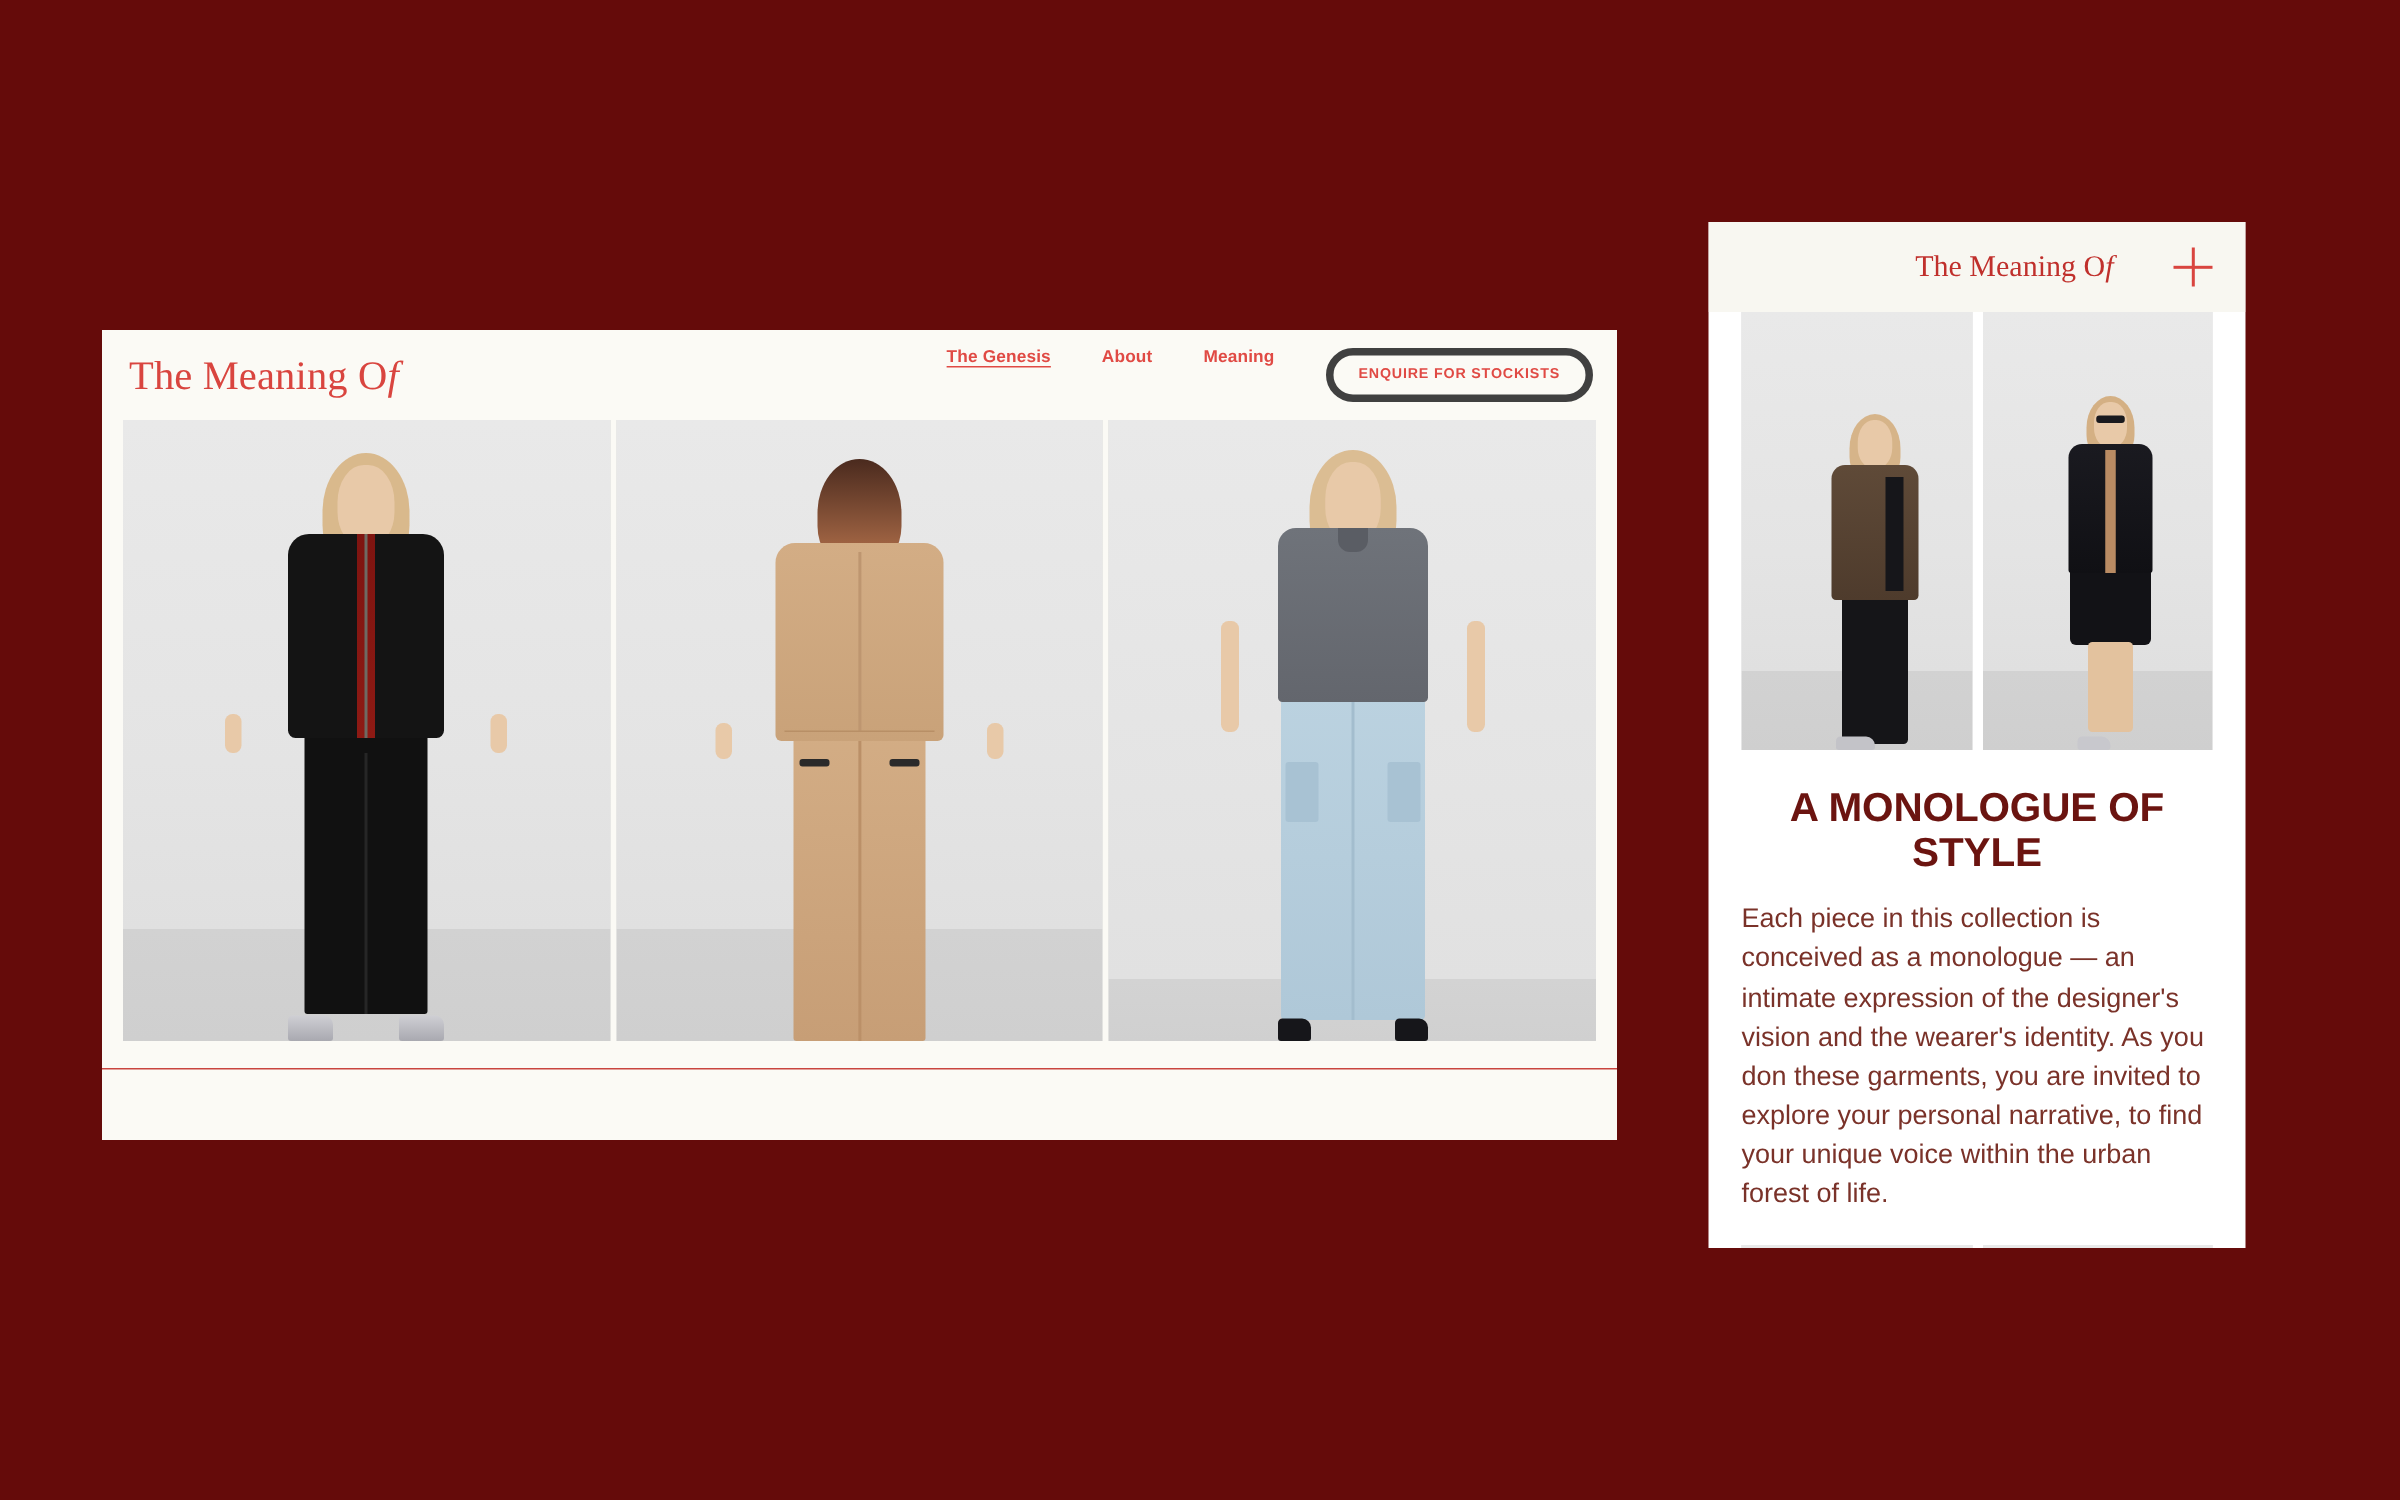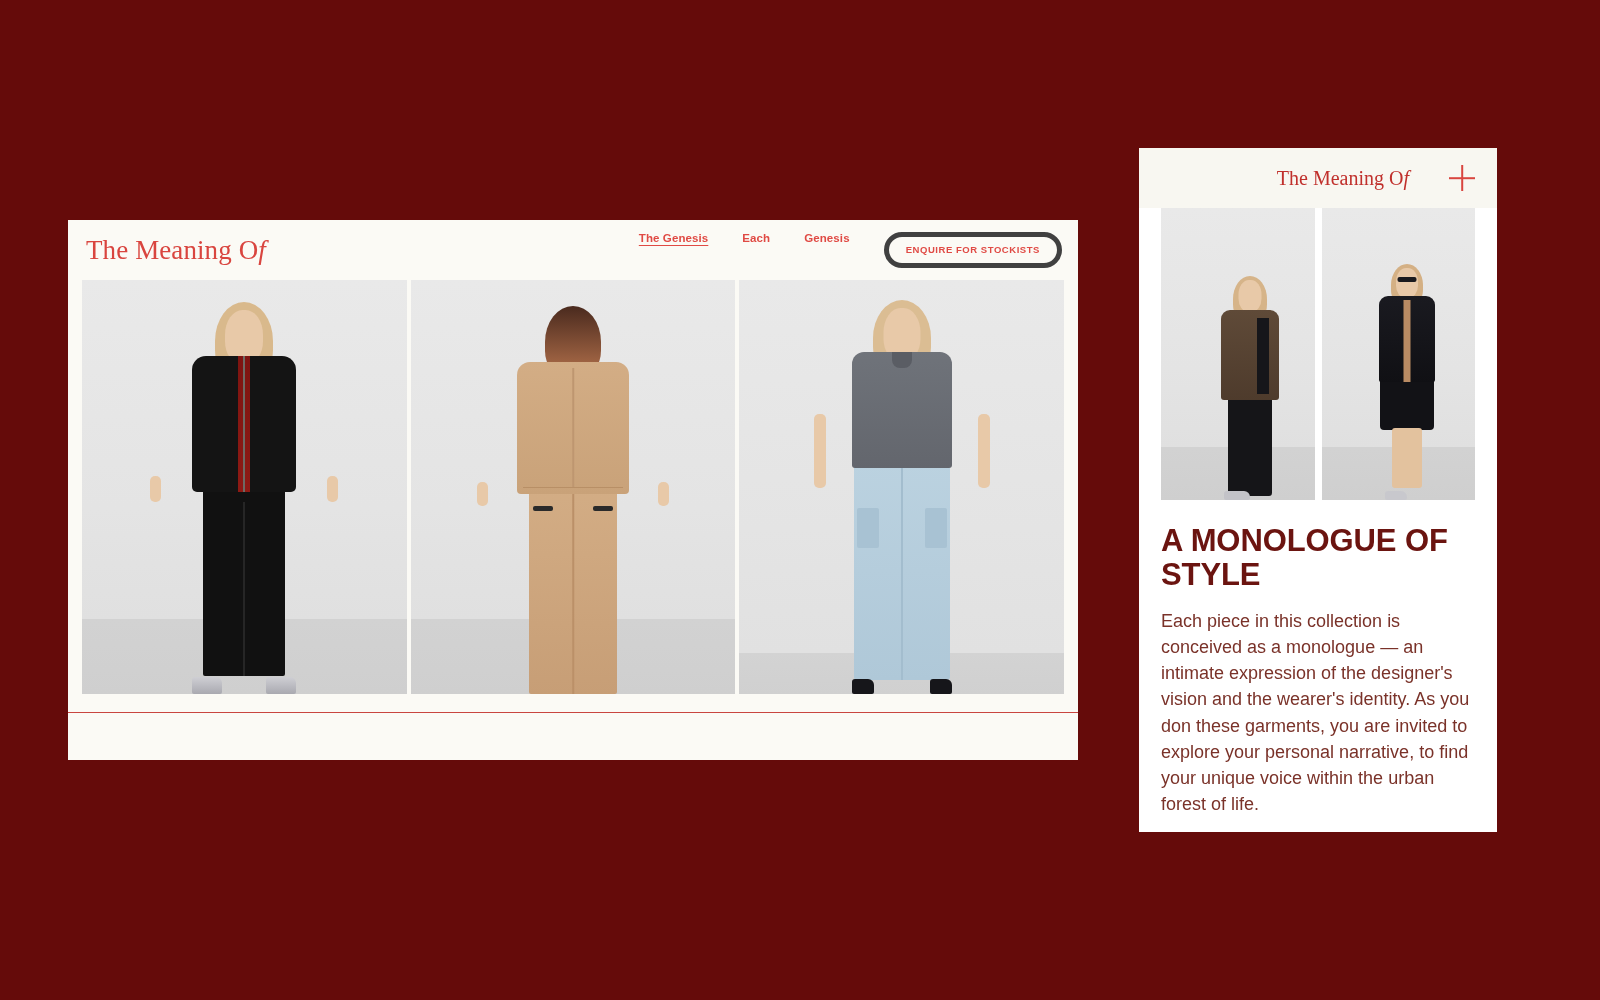--- a/index.html
+++ b/index.html
@@ -169,25 +169,26 @@
   .mobile-tile {
     position: relative;
     height: 292px;
     overflow: hidden;
     background: #D9D9D9;
   }
   .mobile-tile.short { height: 132px; }
 
   .mobile-heading {
     color: #6B1410;
-    font-size: 31px;
+    font-size: 27px;
     font-weight: bold;
     letter-spacing: -0.1px;
     margin: 24px 0 16px;
     line-height: 1.1;
+    text-align: center;
   }
 
   .mobile-paragraph {
     color: #7A3229;
     font-size: 18px;
     line-height: 1.45;
     max-width: 318px;
     margin-bottom: 22px;
   }
 
@@ -259,22 +260,22 @@
 </head>
 <body>
 
 <div class="desktop-frame">
 
   <div class="desktop-header">
     <div class="logo-wordmark"><span>The Meaning O</span><span class="italic-f">f</span></div>
 
     <nav class="desktop-nav">
       <a class="nav-link active">The Genesis</a>
-      <a class="nav-link">Each</a>
-      <a class="nav-link">Genesis</a>
+      <a class="nav-link">About</a>
+      <a class="nav-link">Meaning</a>
       <button class="cta-pill">ENQUIRE FOR STOCKISTS</button>
     </nav>
   </div>
 
   <div class="gallery-row">
 
     <div class="gallery-tile">
       <div class="studio"></div>
       <div class="figure" style="width:200px;height:400px;">
         <div class="fig-hair" style="top:8px;width:58px;height:78px;background:#D9B98C;"></div>

